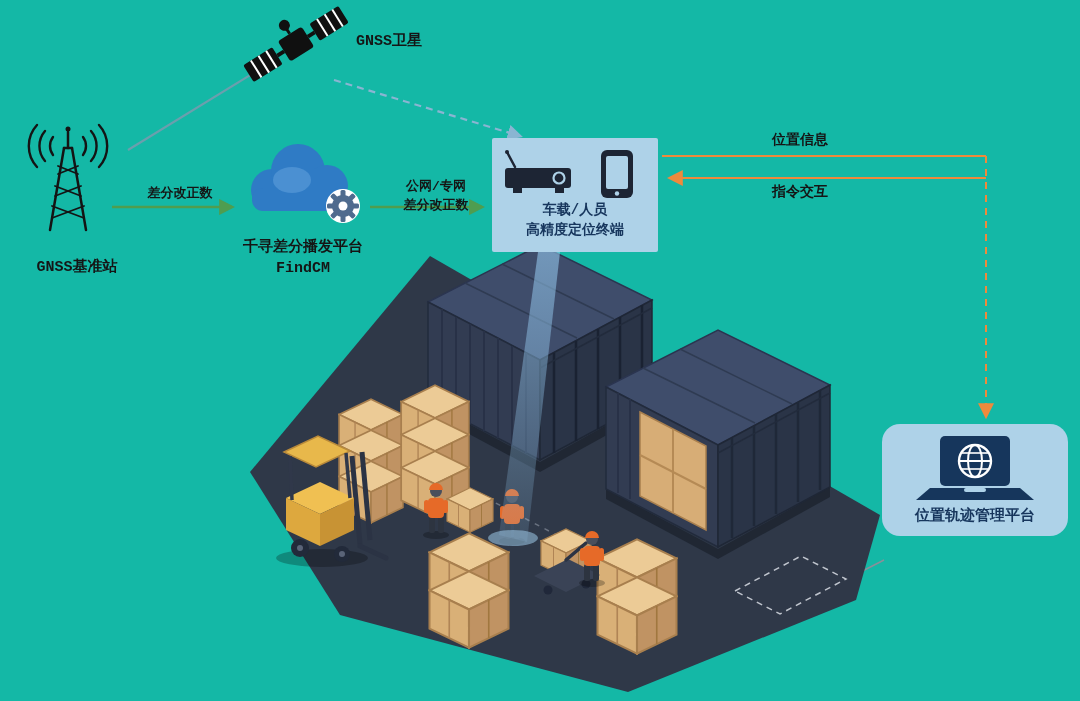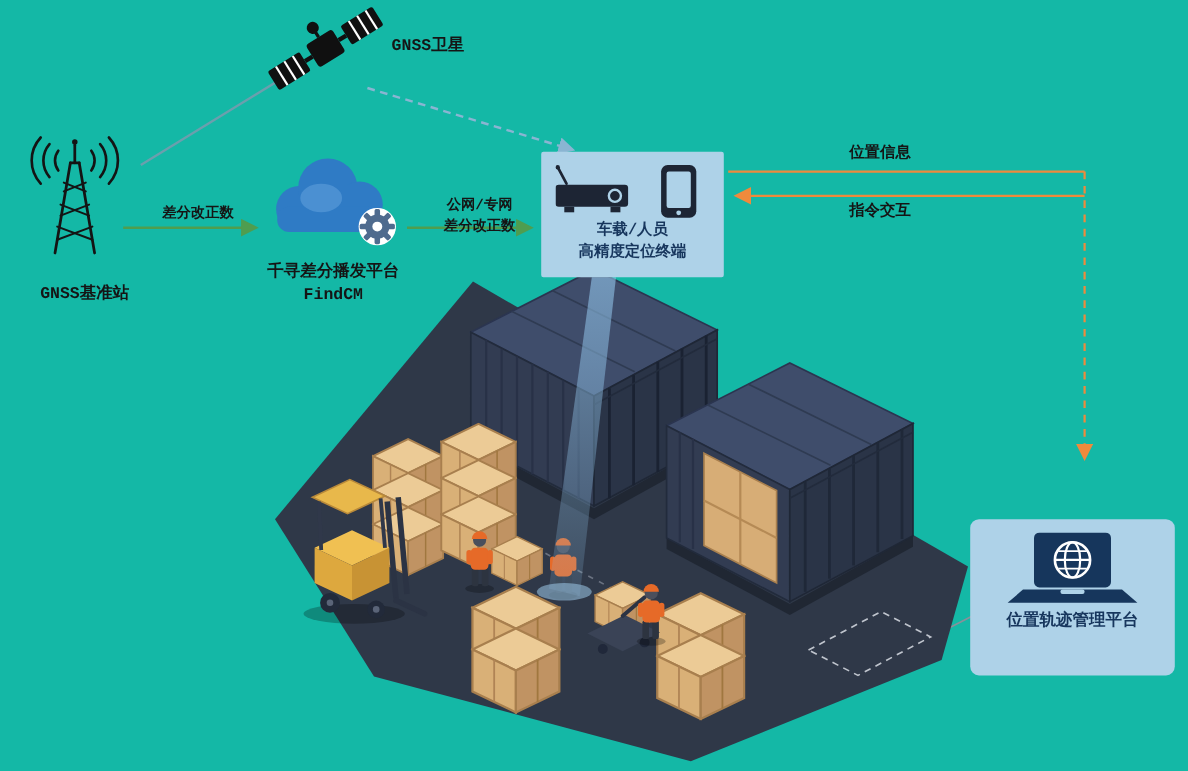--- a/index.html
+++ b/index.html
@@ -7,21 +7,21 @@
          font-family:Liberation Mono, monospace;}
   .layer{position:absolute;left:0;top:0;width:1080px;height:701px;}
   .lbl{position:absolute;color:#151515;font-weight:700;text-align:center;line-height:1.3;}
   .lbl.small{font-size:13px;}
   .lbl.mid{font-size:14px;}
   .lbl.big{font-size:15px;}
   .node{position:absolute;background:#aed2e8;text-align:center;color:#17365d;font-weight:700;}
   .node .nline{font-size:14px;line-height:1.45;}
   .node-terminal{left:492px;top:138px;width:166px;height:114px;border-radius:2px;}
   .node-terminal svg{display:block;margin:10px auto 0 auto;}
-  .node-finds{left:882px;top:424px;width:186px;height:142px;border-radius:8px;margin-top:48px;}
+  .node-finds{left:882px;top:424px;width:186px;height:112px;border-radius:18px;}
   .node-finds svg{display:block;margin:12px auto 0 auto;}
   .node-finds .nline{font-size:15px;}
 </style>
 </head>
 <body>
 
 <div class="stage">
 
   <svg class="layer" viewBox="0 0 1080 701">
     <defs>

